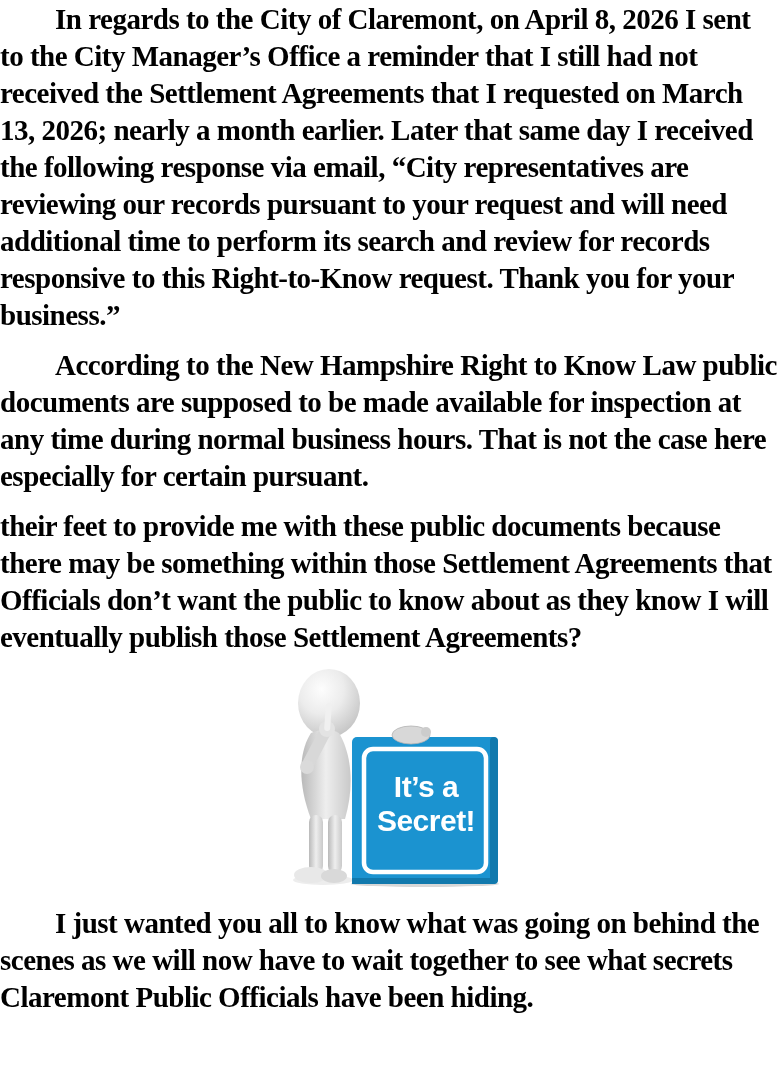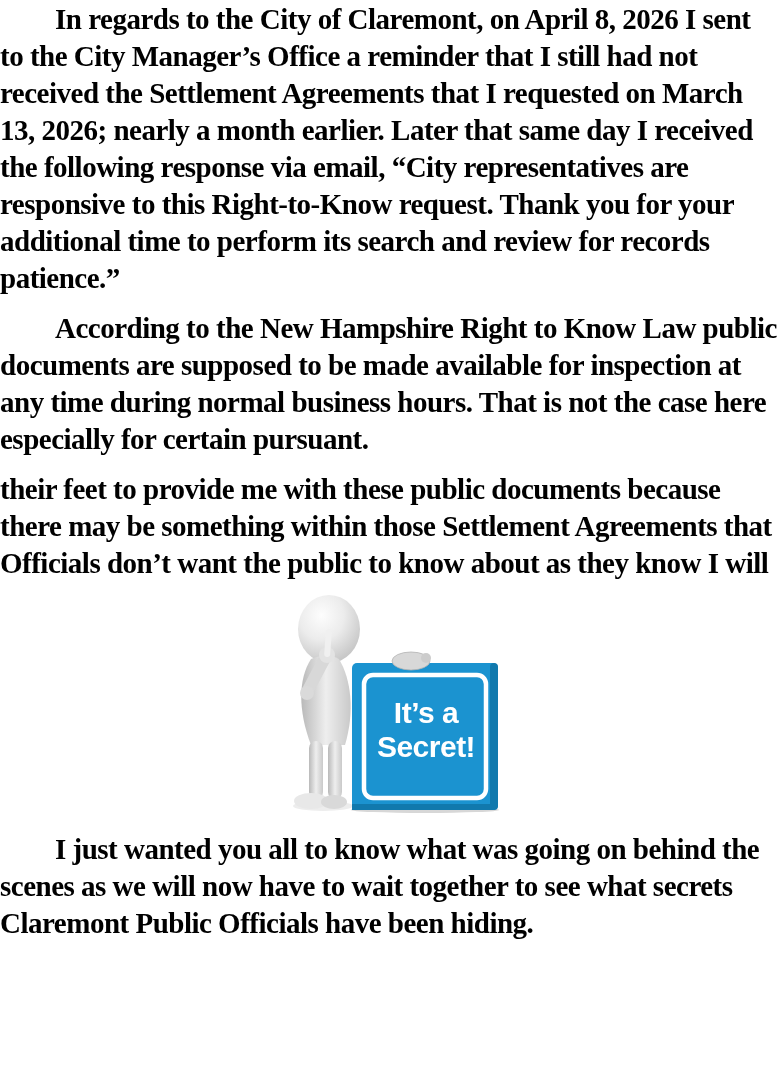--- a/index.html
+++ b/index.html
@@ -31,34 +31,36 @@
 </head>
 <body>
 
 <main id="page">
     <div class="para">
       <div class="line indent">In regards to the City of Claremont, on April 8, 2026 I sent</div>
       <div class="line">to the City Manager’s Office a reminder that I still had not</div>
       <div class="line">received the Settlement Agreements that I requested on March</div>
       <div class="line">13, 2026; nearly a month earlier.  Later that same day I received</div>
       <div class="line">the following response via email, “City representatives are</div>
+      <div class="line">reviewing our records pursuant to your request and will need</div>
+      <div class="line">additional time to perform its search and review for records</div>
       <div class="line">responsive to this Right-to-Know request. Thank you for your</div>
-      <div class="line">additional time to perform its search and review for records</div>
-      <div class="line">patience.”</div>
+      <div class="line">business.”</div>
     </div>
     <div class="para">
       <div class="line indent">According to the New Hampshire Right to Know Law public</div>
       <div class="line">documents are supposed to be made available for inspection at</div>
       <div class="line">any time during normal business hours.  That is not the case here</div>
       <div class="line">especially for certain pursuant.</div>
     </div>
     <div class="para">
       <div class="line">their feet to provide me with these public documents because</div>
       <div class="line">there may be something within those Settlement Agreements that</div>
       <div class="line">Officials don’t want the public to know about as they know I will</div>
+      <div class="line">eventually publish those Settlement Agreements?</div>
     </div>
   <figure class="illustration">
     <svg width="215" height="218" viewBox="0 0 215 218">
       <defs>
         <radialGradient id="headG" cx="38%" cy="30%" r="80%">
           <stop offset="0%" stop-color="#fdfdfd"></stop>
           <stop offset="45%" stop-color="#ececec"></stop>
           <stop offset="100%" stop-color="#bfbfbf"></stop>
         </radialGradient>
         <linearGradient id="limbG" x1="0" y1="0" x2="1" y2="0">

